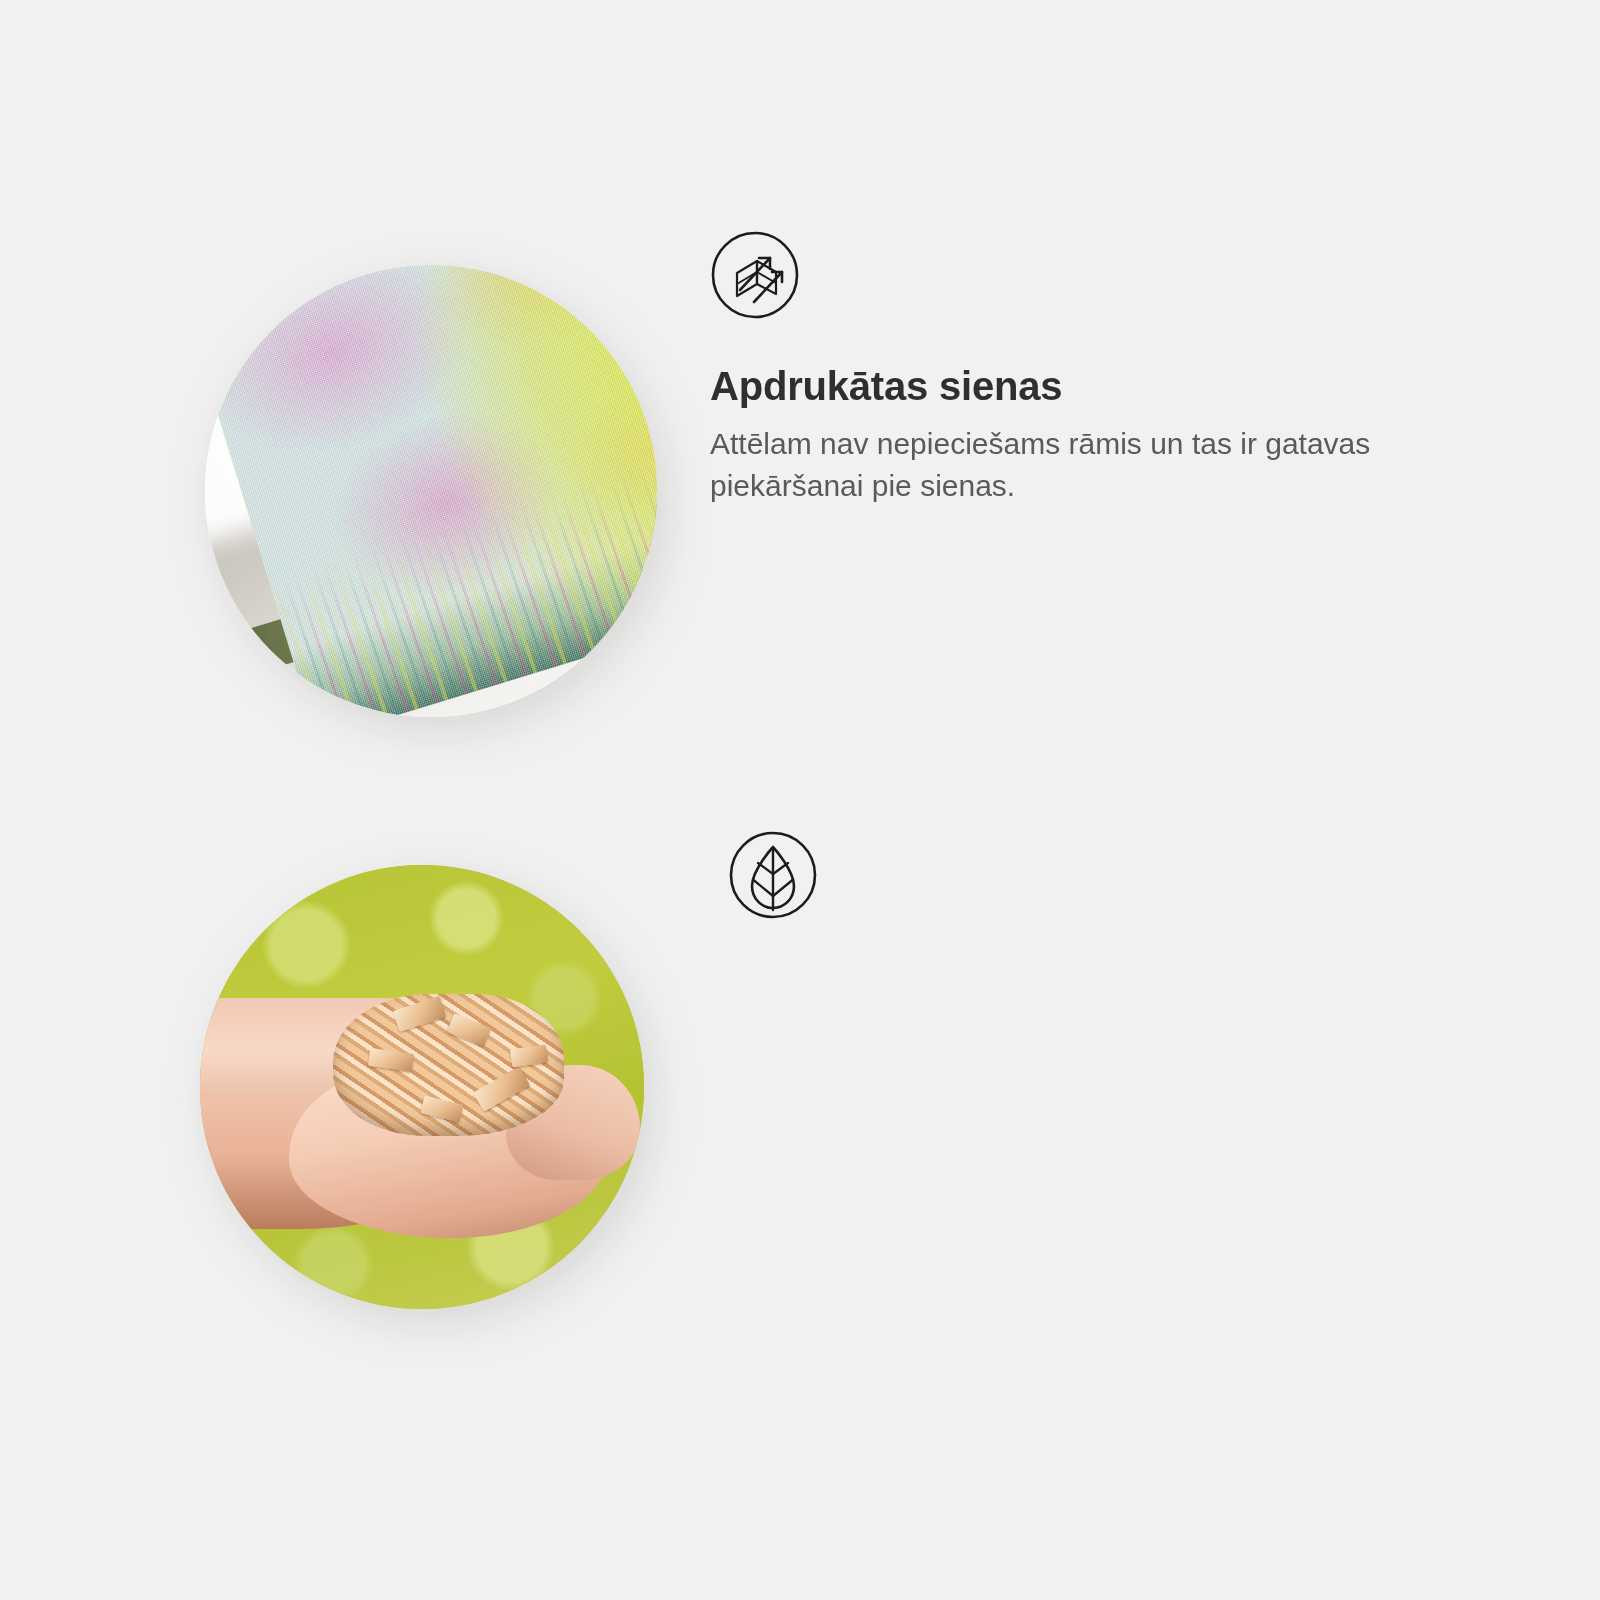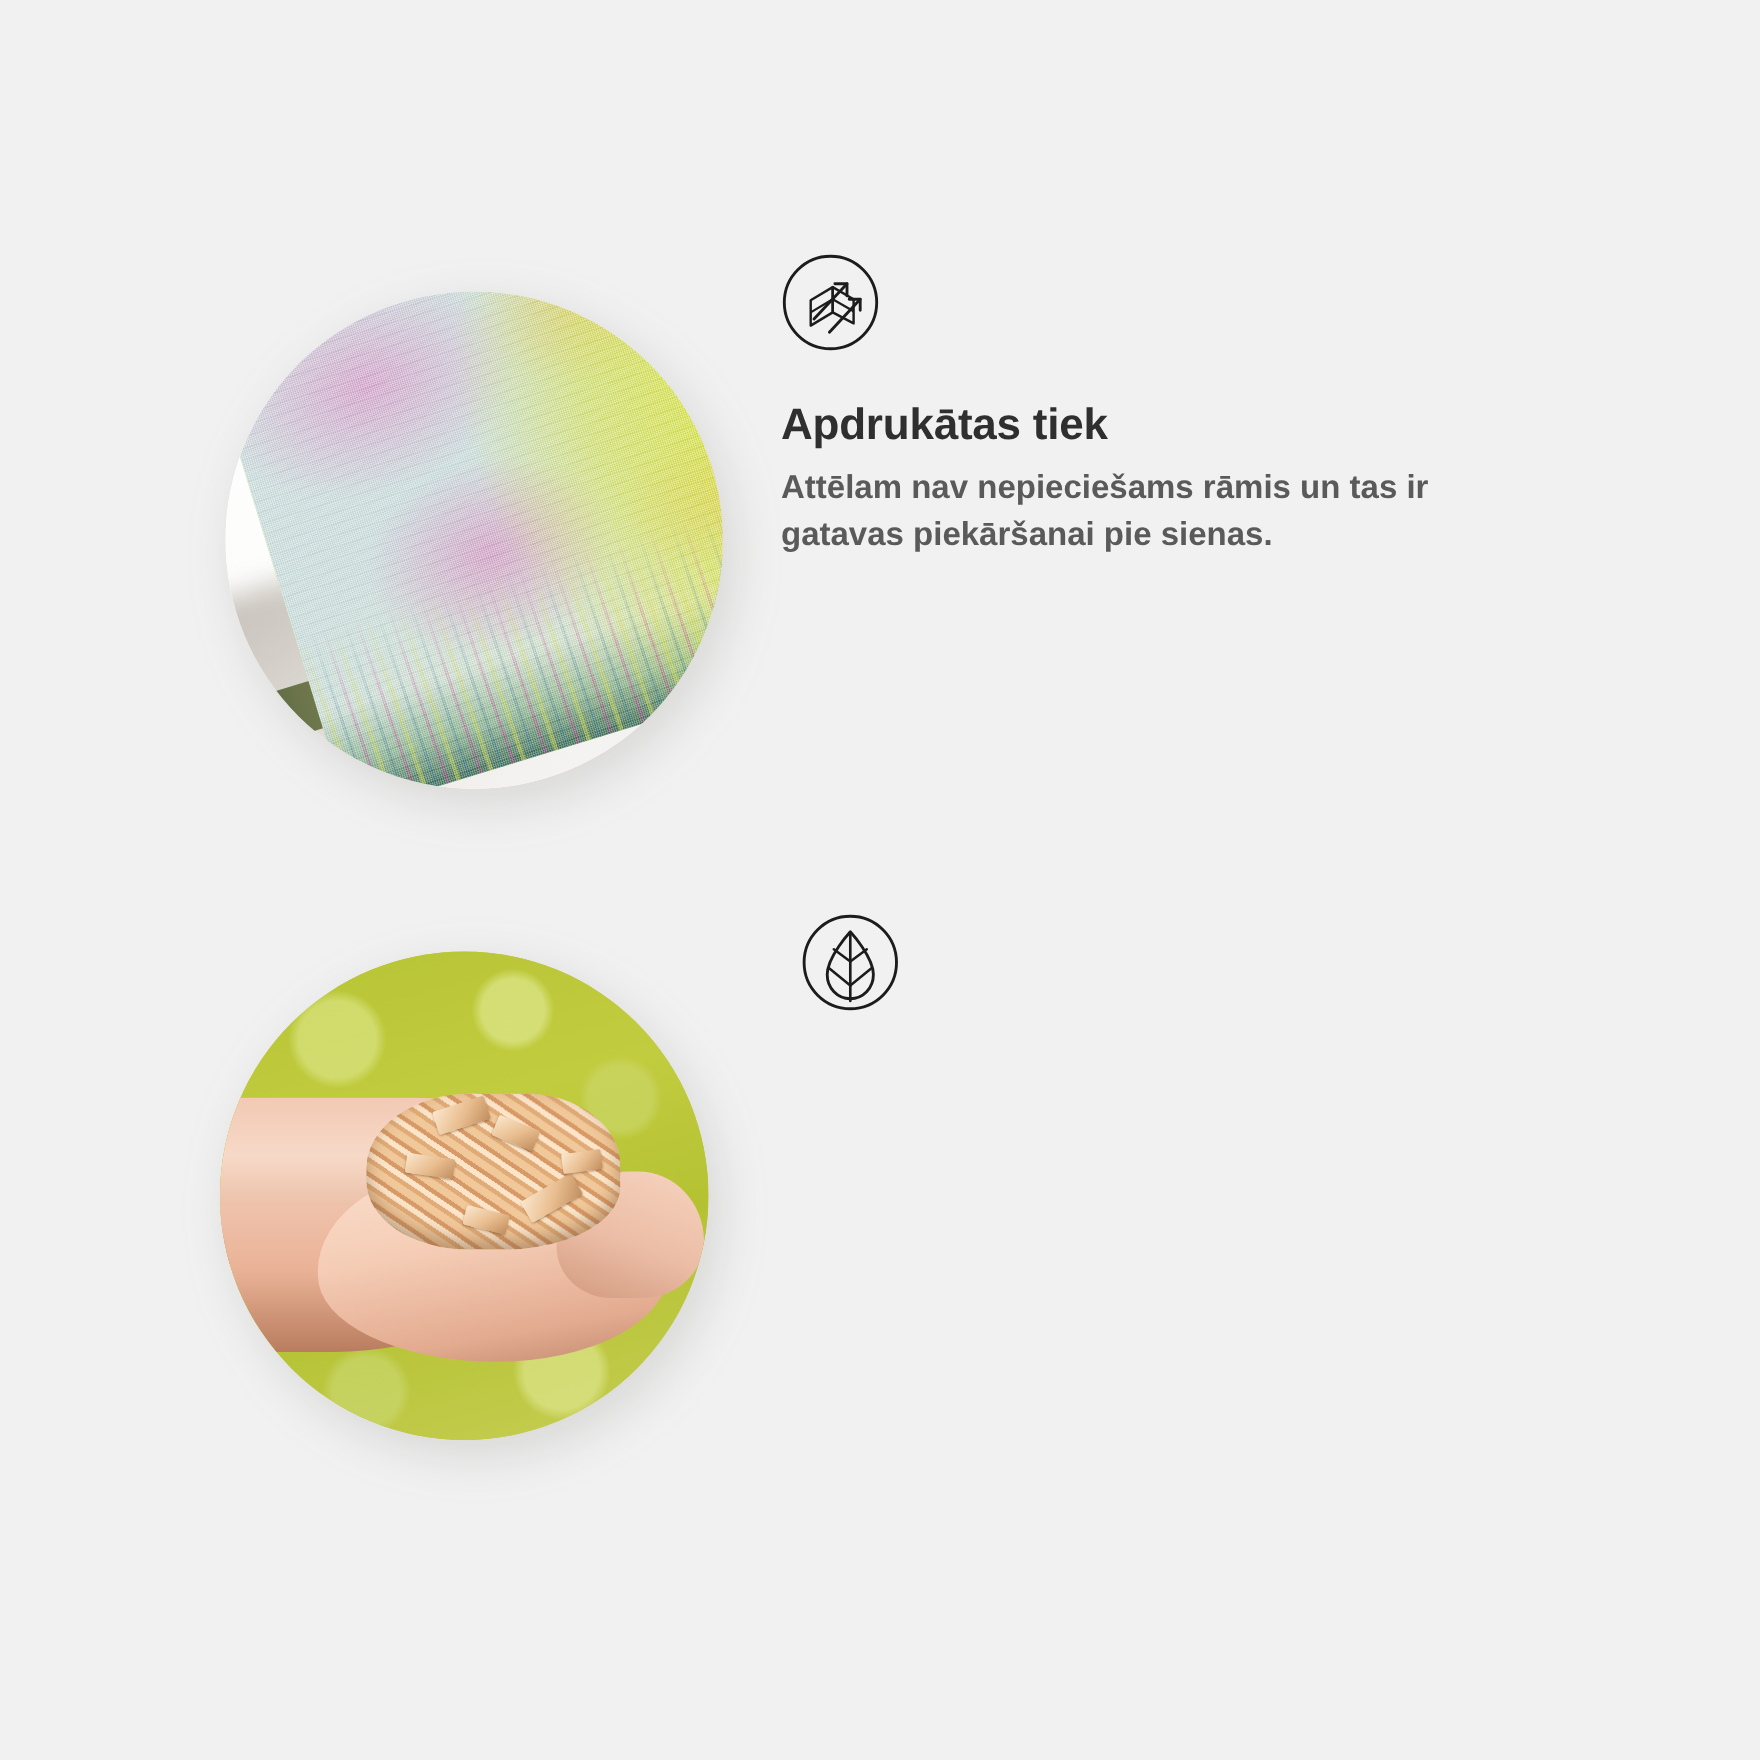--- a/index.html
+++ b/index.html
@@ -196,21 +196,21 @@
   .title {
     font-size:40px;
     font-weight:700;
     color:#2f2f2f;
     letter-spacing:-0.2px;
     margin-bottom:14px;
     line-height:1.12;
   }
   .desc {
     font-size:30px;
-    font-weight:700;
+    font-weight:400;
     color:#5a5a5a;
     line-height:1.42;
     max-width:700px;
   }
   .copy-edges { margin-left:10px; }
   .copy-eco   { margin-left:28px; }
 </style>
 </head>
 <body>
 
@@ -238,21 +238,21 @@
           <path d="M47 31 L66 42 L66 64 L47 54 Z" stroke="#1c1c1c" stroke-width="2.2" stroke-linejoin="round"></path>
           <path d="M27 54 L47 42" stroke="#1c1c1c" stroke-width="2"></path>
           <path d="M47 42 L66 53" stroke="#1c1c1c" stroke-width="2"></path>
 
           <path d="M30 60 L60 28" stroke="#1c1c1c" stroke-width="2.6" stroke-linecap="round"></path>
           <path d="M49 28 L60 28 L60 39" stroke="#1c1c1c" stroke-width="2.6" stroke-linecap="round" stroke-linejoin="round"></path>
           <path d="M44 72 L72 42" stroke="#1c1c1c" stroke-width="2.6" stroke-linecap="round"></path>
           <path d="M62 42 L72 42 L72 52" stroke="#1c1c1c" stroke-width="2.6" stroke-linecap="round" stroke-linejoin="round"></path>
         </svg>
       </div>
-      <h2 class="title">Apdrukātas tiek</h2>
+      <h2 class="title">Apdrukātas sienas</h2>
       <p class="desc">Attēlam nav nepieciešams rāmis un tas ir gatavas piekāršanai pie sienas.</p>
     </div>
   </div>
 
   <div class="feature feature-eco">
 
     <div class="media-wrap media-eco">
       <div class="circle circle-eco">
         <div class="grass"></div>
         <div class="arm"></div>

